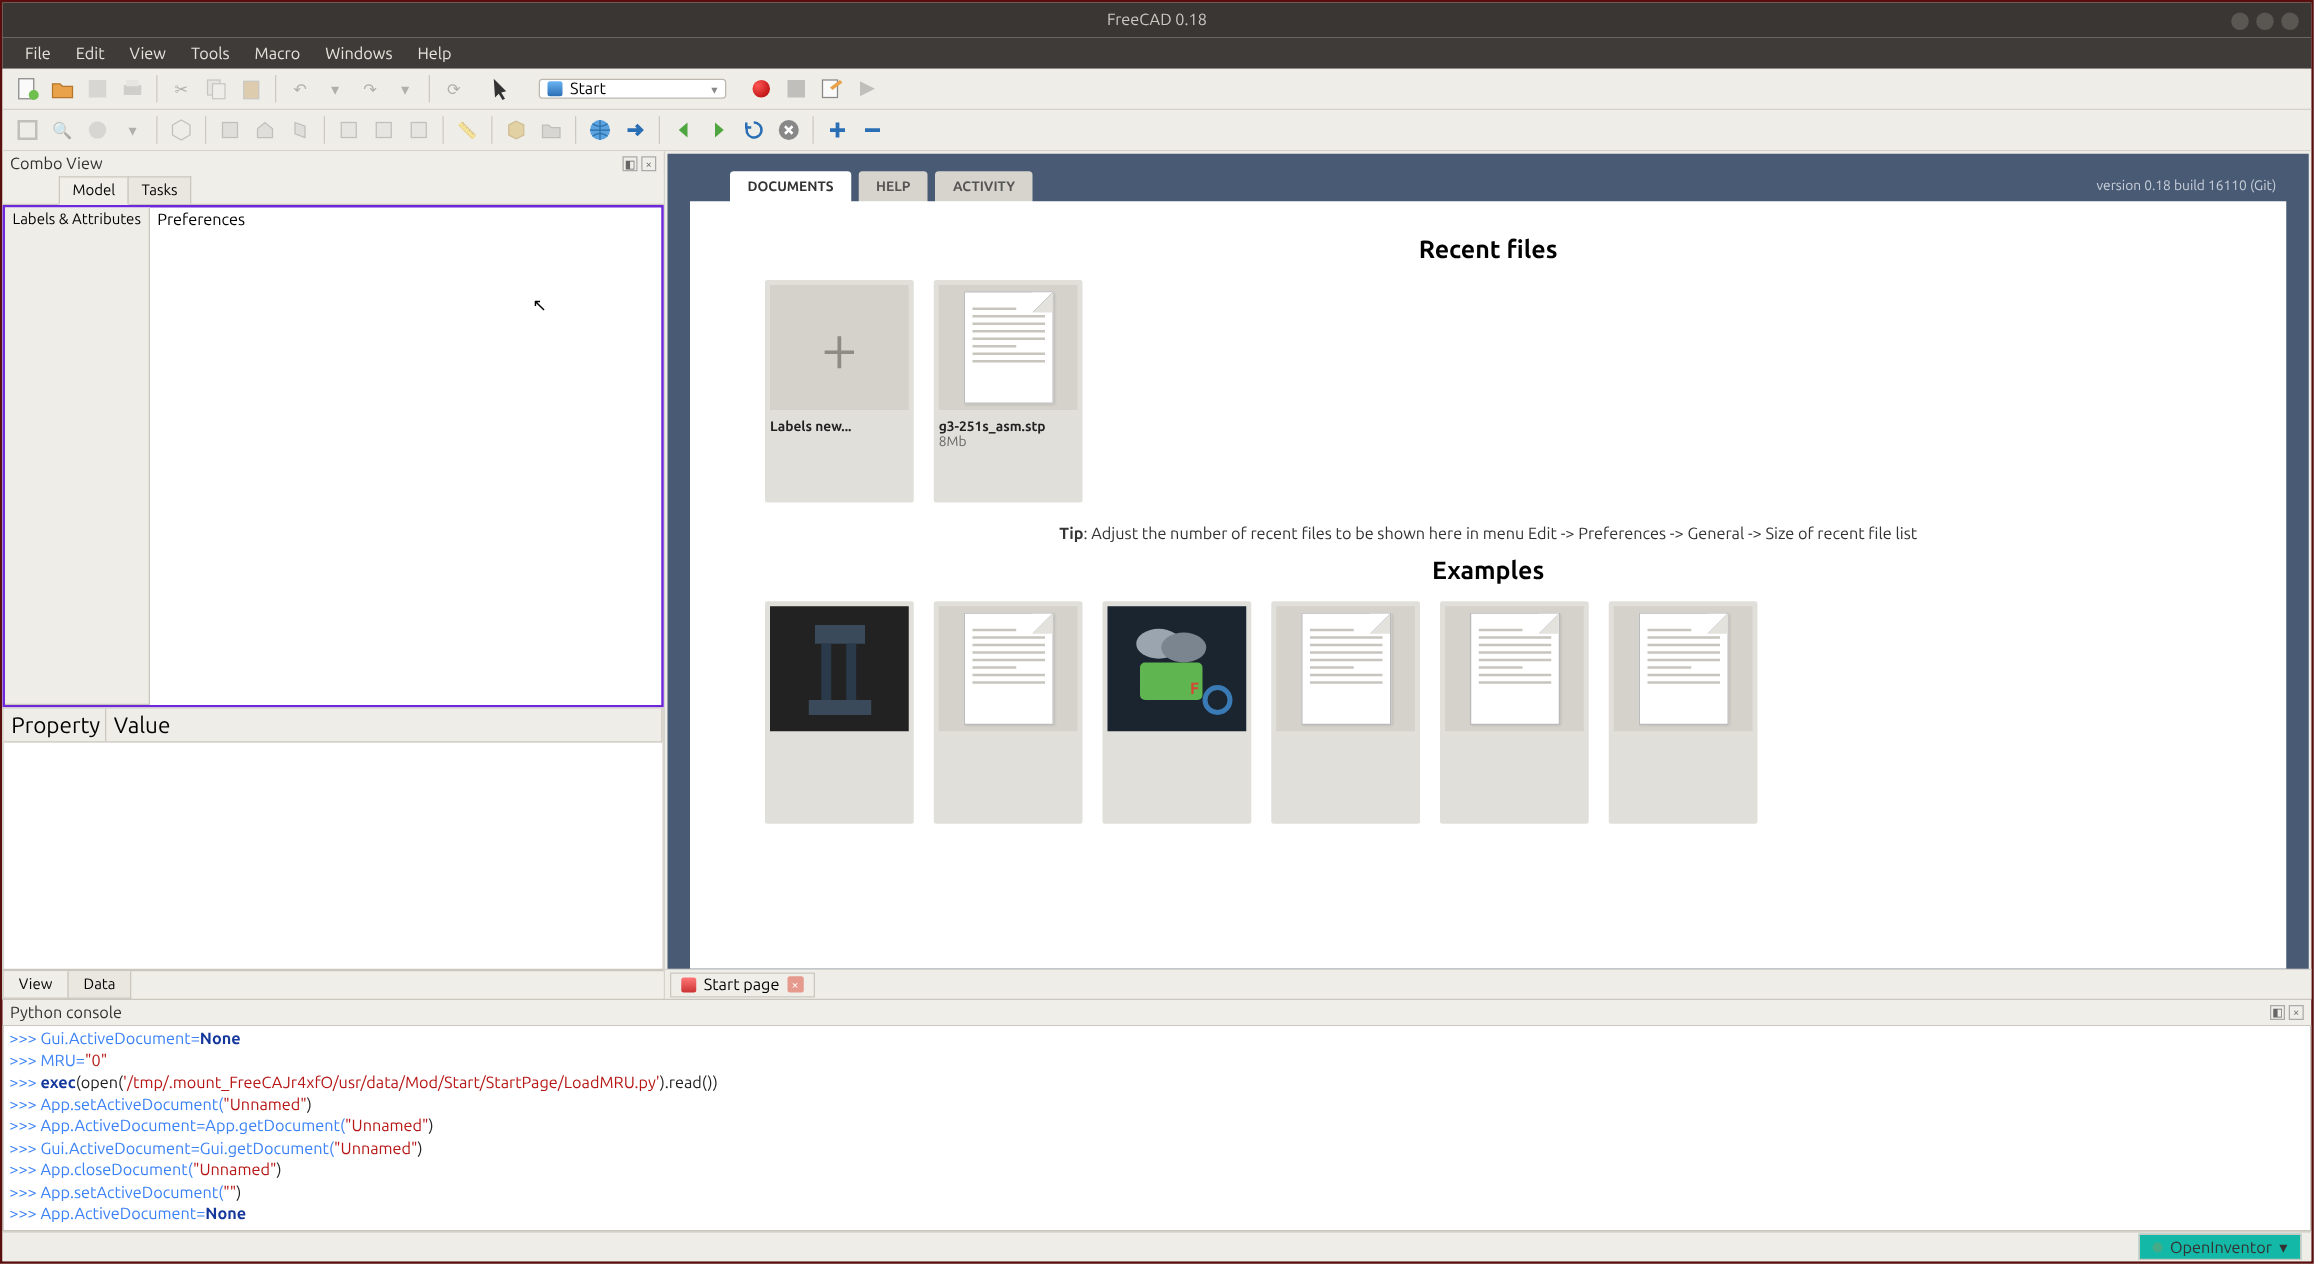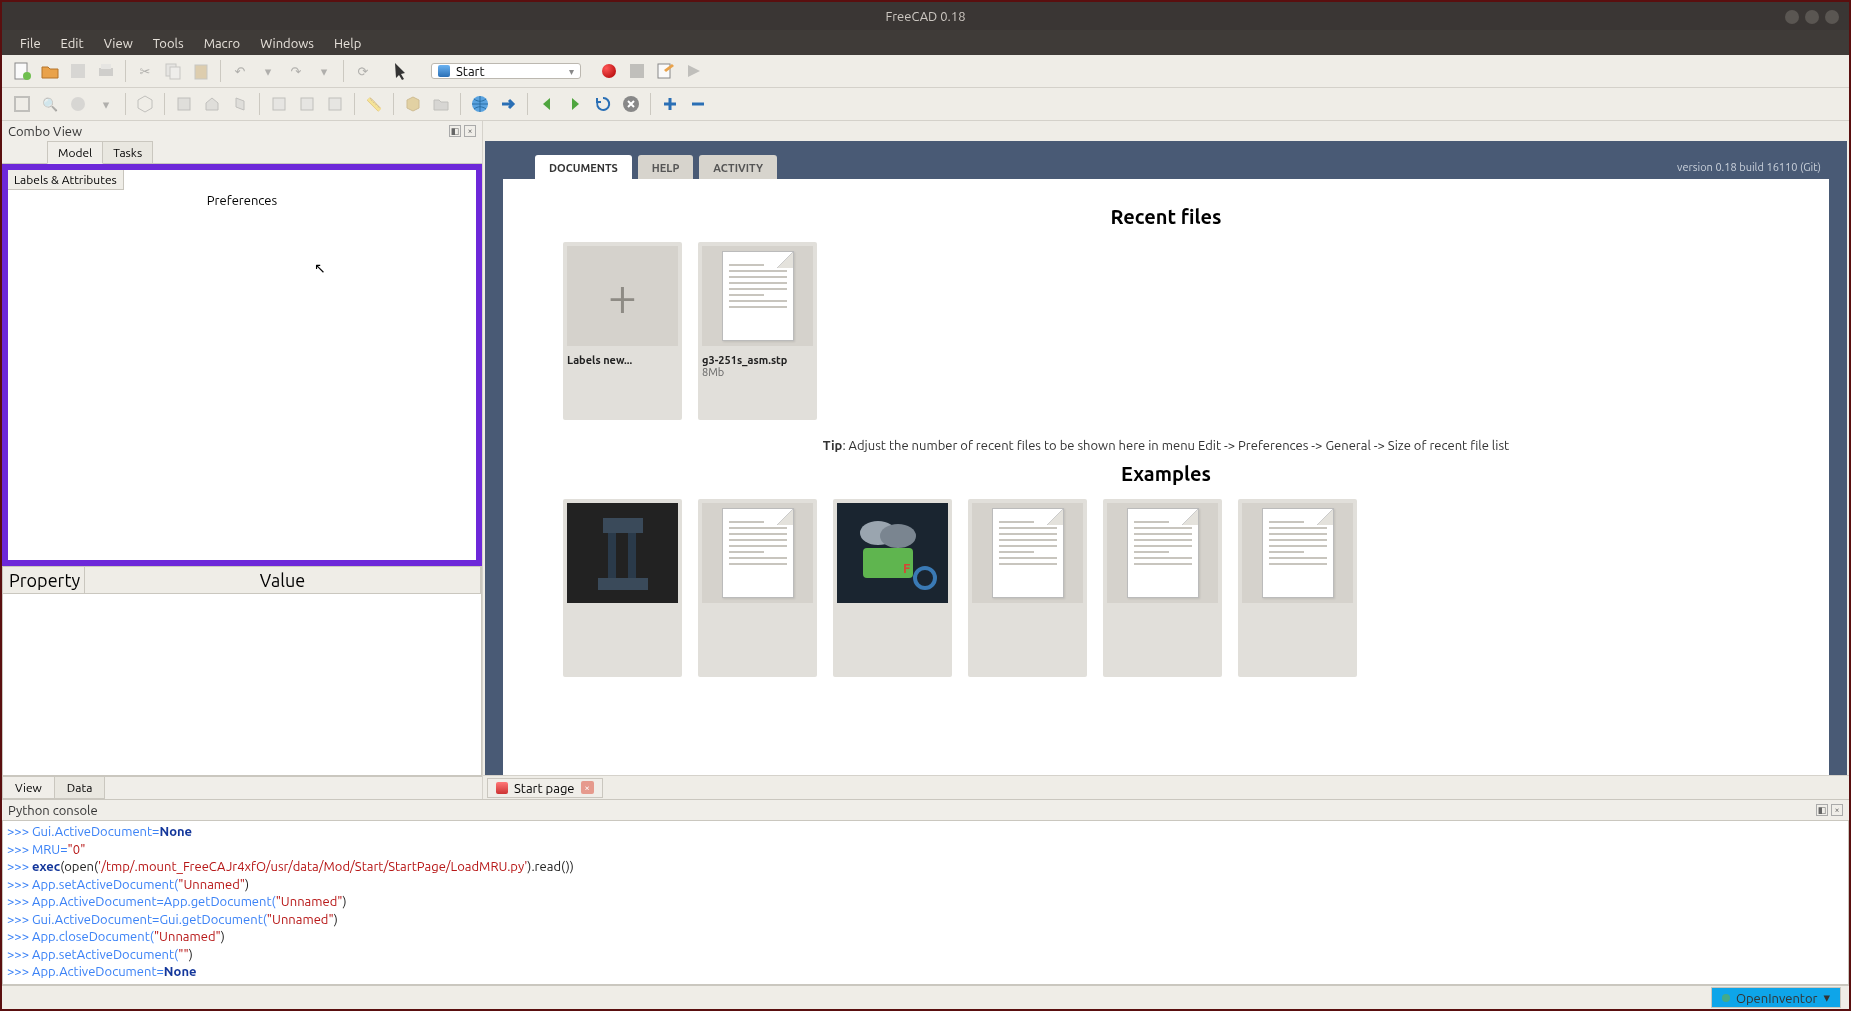--- a/index.html
+++ b/index.html
@@ -13,40 +13,40 @@
 .toolbar { background:#efede7; border-bottom:1px solid #d4d1ca; display:flex; align-items:center; padding:3px 8px; min-height:33px; gap:4px; }
 .tbicon { width:24px; height:24px; display:flex; align-items:center; justify-content:center; color:#666; }
 .tbicon.dim { opacity:.45; }
 .tsp { width:8px; }
 .sep { width:1px; height:22px; background:#ccc9c1; margin:0 3px; }
 .workbench { background:#fff; border:1px solid #bcb8b0; border-radius:3px; padding:2px 6px; display:flex; align-items:center; gap:6px; width:150px; height:16px; }
 .workbench .sq { width:12px; height:12px; background:linear-gradient(#6bb3f2,#2a6fb5); border-radius:2px; }
 .workbench .ar { margin-left:auto; color:#888; font-size:10px; }
 .red-dot { width:14px; height:14px; background:radial-gradient(circle at 30% 30%,#f55,#a00); border-radius:50%; }
 .mid { flex:1; display:flex; min-height:0; }
-.left { width:481px; background:#f0eee9; display:flex; flex-direction:column; border-right:1px solid #d5d2cb;text-align:center; }
+.left { width:530px; background:#f0eee9; display:flex; flex-direction:column; border-right:1px solid #d5d2cb; }
 .panel-hdr { padding:3px 6px; font-size:12px; color:#333; display:flex; align-items:center; }
 .panel-hdr .pb { margin-left:auto; display:flex; gap:3px; }
 .panel-hdr .pb span { width:12px; height:12px; border:1px solid #aaa; font-size:9px; display:flex; align-items:center; justify-content:center; color:#666; }
 .tabs { display:flex; border-bottom:1px solid #cac7bf; }
 .tabs .tab { padding:4px 10px; border:1px solid #cac7bf; border-bottom:none; background:#e9e7e0; font-size:12px; margin-right:-1px; cursor:default; }
 .tabs .tab.active { background:#f0eee9; border-bottom:1px solid #f0eee9; margin-bottom:-1px;margin-left:45px; }
-.tree { flex:1; background:#fff; border:6px solid #6d28d9; margin:0; display:flex; flex-direction:column; }
+.tree { flex:1; background:#fff; border:2px solid #6d28d9; margin:0; display:flex; flex-direction:row; }
 .tree-hdr { border-bottom:1px solid #c8c5bd; padding:3px 6px; font-size:12px; background:#efede7; width:fit-content; border-right:1px solid #c8c5bd; }
 .tree-body { flex:1; padding:3px 6px; font-size:12px; position:relative; }
 .cursor { position:absolute; left:306px; top:70px; font-size:14px; color:#000; }
 .props { height:210px; background:#fff; border:1px solid #cac7bf; display:flex; flex-direction:column; }
 .props-hdr { display:flex; border-bottom:1px solid #cac7bf; background:#efede7; }
 .props-hdr div { padding:3px 6px; font-size:18px; border-right:1px solid #cac7bf; }
 .props-hdr .c1 { width:82px; } .props-hdr .c2 { flex:1; }
 .btabs { display:flex; border-top:1px solid #cac7bf; }
 .btabs .tab { padding:4px 12px; border:1px solid #cac7bf; border-top:none; background:#e9e7e0; font-size:12px; margin-right:-1px; }
 .btabs .tab.active { background:#f0eee9; }
 .main { flex:1; display:flex; flex-direction:column; background:#efede7; }
-.start { flex:1; background:#495a75; margin:20px 2px 0 2px; position:relative; overflow:hidden; }
+.start { flex:1; background:#495a75; margin:2px 2px 0 2px; position:relative; overflow:hidden; }
 .start-tabs { position:absolute; left:50px; top:14px; display:flex; gap:6px; }
 .start-tabs .st { padding:7px 14px 7px 14px; background:#d7d4cd; border-radius:3px 3px 0 0; font-size:11px; font-weight:bold; color:#555; cursor:default; }
 .start-tabs .st.active { background:#fff; color:#333; }
 .ver { position:absolute; right:26px; top:20px; color:#c9d0da; font-size:11px; }
 .page { position:absolute; left:18px; right:18px; top:38px; bottom:0; background:#fff; padding:20px 40px; overflow:auto; }
 .page h2 { text-align:center; font-size:20px; font-weight:bold; margin:6px 0 14px; }
 .cards { display:flex; gap:16px; flex-wrap:wrap; padding-left:20px; }
 .card { width:119px; height:178px; background:#e1dfda; border-radius:2px; padding:4px; cursor:pointer; }
 .card .th { width:111px; height:100px; background:#d5d2cc; display:flex; align-items:center; justify-content:center; }
 .card .th.plus { font-size:52px; color:#8e8b84; font-weight:200; line-height:1; }
@@ -63,21 +63,21 @@
 .doctab { display:flex; align-items:center; gap:6px; background:#f0eee9; border:1px solid #cac7bf; padding:2px 8px; font-size:12px; }
 .doctab .fi { width:12px; height:12px; background:linear-gradient(#f77,#c33); border-radius:2px; }
 .doctab .cx { width:13px; height:13px; background:#e69a8d; color:#fff; font-size:10px; display:flex; align-items:center; justify-content:center; border-radius:2px; }
 .pycon { height:186px; display:flex; flex-direction:column; border-top:1px solid #cac7bf; }
 .py-body { flex:1; background:#fff; border:1px solid #cac7bf; overflow:auto; padding:2px 4px; font-size:11px; line-height:1.35; color:#222; white-space:pre; }
 .py-body .p { color:#3b82f6; }
 .py-body .k { color:#14379b; font-weight:bold; }
 .py-body .s { color:#b71717; }
 .py-body .n { color:#14379b; font-weight:bold; }
 .status { height:24px; background:#efede7; border-top:1px solid #cac7bf; display:flex; align-items:center; justify-content:flex-end; padding-right:8px; }
-.status .sel { border:1px solid #cac7bf; padding:2px 10px; font-size:12px; color:#333; display:flex; align-items:center; gap:6px; background:#0ea5e9; }
+.status .sel { border:1px solid #cac7bf; padding:2px 10px; font-size:12px; color:#333; display:flex; align-items:center; gap:6px; background:#14b8a6; }
 .status .sel .d { width:8px; height:8px; background:#4a8; border-radius:50%; }
 svg { display:block; }
 </style>
 </head>
 <body>
 
 <div class="wrap">
  <div class="titlebar">
    <span>FreeCAD 0.18</span>
    <div class="wbtns">

